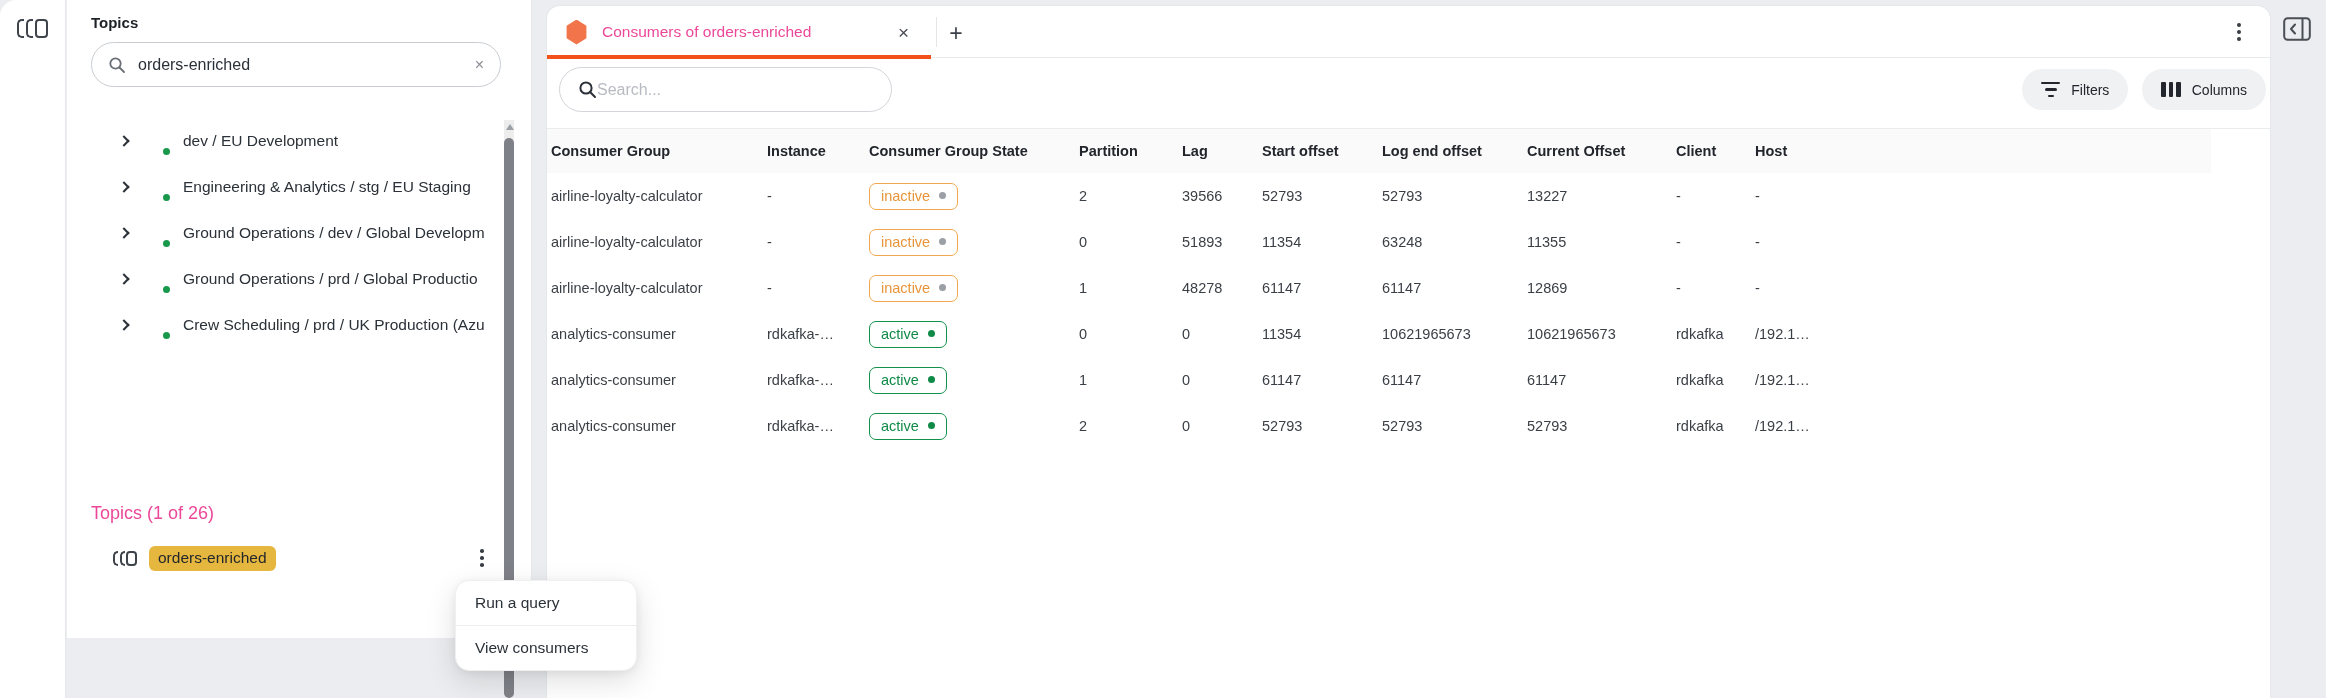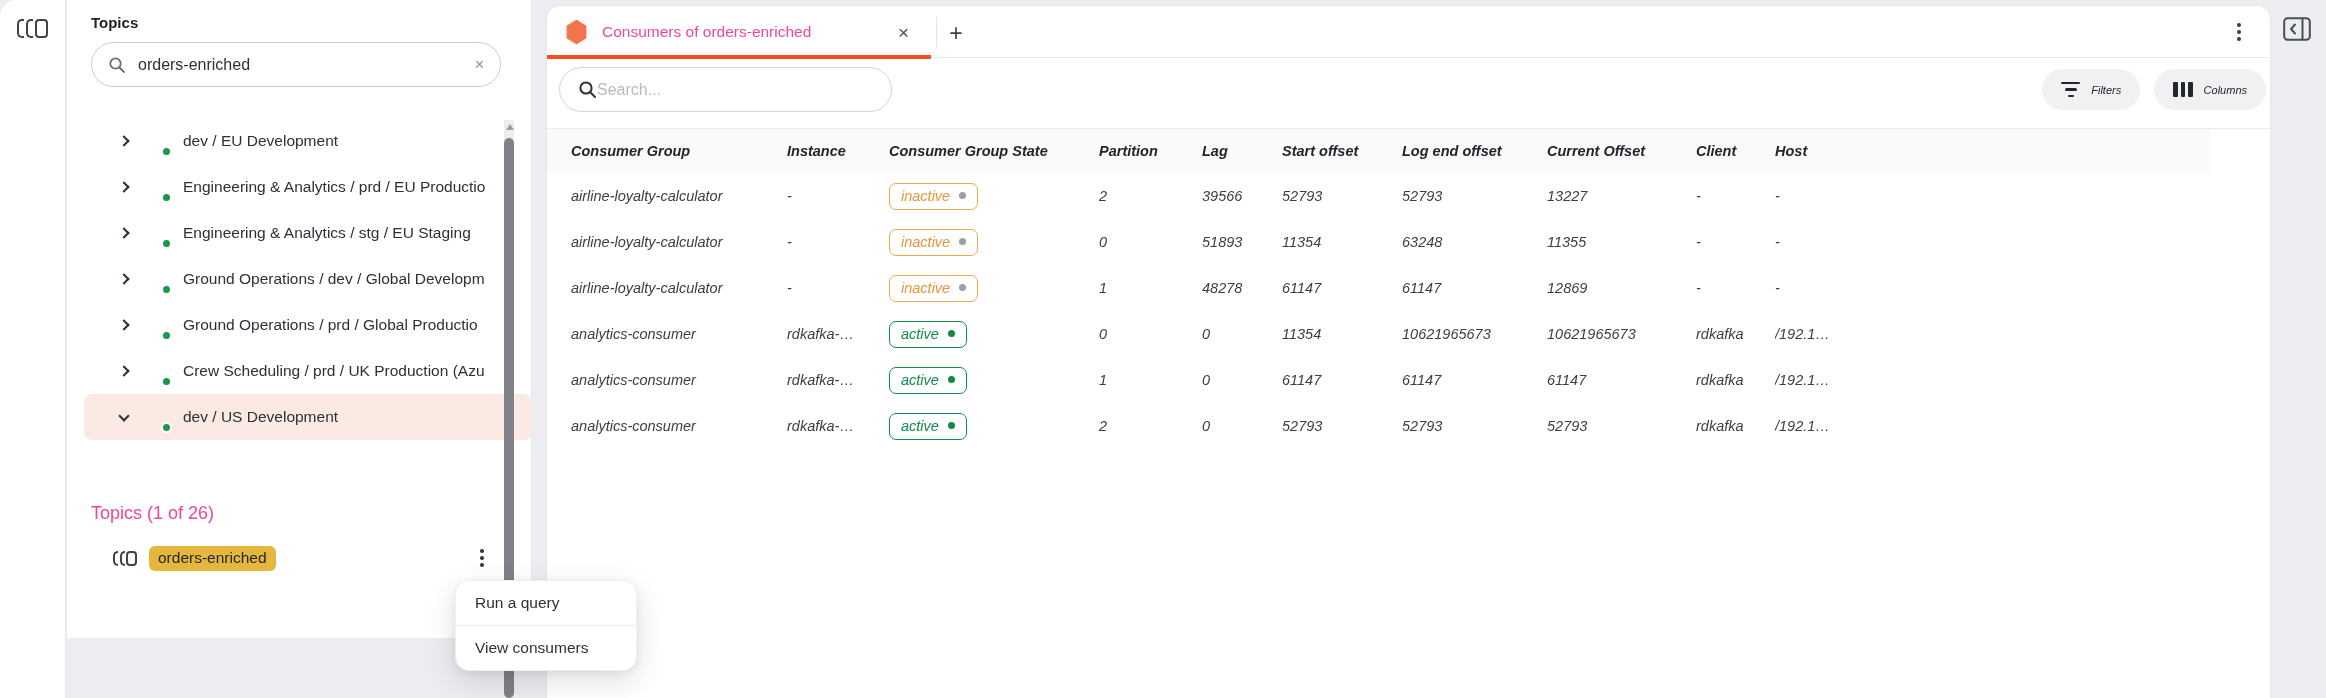--- a/index.html
+++ b/index.html
@@ -97,34 +97,34 @@
     position:absolute; left:12px; top:9px; width:333px; height:45px;
     border:1.5px solid #d2d5d9; border-radius:23px;
     display:flex; align-items:center; padding:0 18px; gap:0;
   }
   .tb-search input { border:none; outline:none; flex:1; font-size:16px; color:#2b3138; font-family:inherit; background:transparent; }
   .tb-search input::placeholder, .sb-search input::placeholder { color:#b7bbc1; }
   .tb-buttons { position:absolute; right:4px; top:11px; display:flex; gap:14px; }
   .pill-btn {
     height:41px; border-radius:21px; background:#f0f1f3; border:none;
     display:flex; align-items:center; gap:11px; padding:0 19px;
-    font-size:11px; color:#22262c; font-family:inherit; cursor:pointer;font-style:italic;
+    font-size:14px; color:#22262c; font-family:inherit; cursor:pointer;
   }
   .filter-ic { display:flex; flex-direction:column; gap:4px; align-items:center; }
   .filter-ic i { display:block; height:2.6px; background:#23272d; border-radius:2px; }
   .filter-ic i:nth-child(1){ width:19px; } .filter-ic i:nth-child(2){ width:12px; } .filter-ic i:nth-child(3){ width:6px; }
   .cols-ic { display:flex; gap:2.8px; }
   .cols-ic i { width:4.6px; height:15px; background:#23272d; border-radius:1px; }
 
   
   .table { position:absolute; left:0; top:122px; width:1723px; border-top:1px solid #e9ebed; }
   .trow {
     display:grid;
     grid-template-columns:216px 102px 210px 103px 80px 120px 145px 149px 79px 436px;
-    align-items:center; padding-left:24px; height:46px; font-size:14.5px; color:#3a3f46;font-style:italic;
+    align-items:center; padding-left:4px; height:46px; font-size:14.5px; color:#3a3f46;
   }
   .trow.head { background:#fafafa; height:44px; width:1664px; font-weight:700; color:#22262c; font-size:14.5px; }
   .cell { white-space:nowrap; overflow:hidden; padding-right:10px; }
   .badge {
     display:inline-flex; align-items:center; gap:9px;
     border:1px solid; border-radius:7px; padding:4px 11px 5px; font-size:14.5px; background:#fff;
   }
   .badge .dot { width:7px; height:7px; border-radius:50%; }
   .badge.inactive { border-color:#f0a84f; color:#e8953a; }
   .badge.inactive .dot { background:#9aa0a6; }
@@ -160,47 +160,37 @@
   </div>
 
   <div class="tree">
     <div class="tree-item">
       <span class="chev right"></span>
       <span class="hexwrap"><span class="hex" style="background:#c6cacf"></span><span class="statusdot"></span></span>
       <span class="tree-label">dev / EU Development</span>
     </div>
     <div class="tree-item">
       <span class="chev right"></span>
-      <span class="hexwrap"><span class="hex" style="background:#f3d9d1"></span><span class="statusdot"></span></span>
-      <span class="tree-label">Engineering &amp; Analytics / prd / EU Productio</span>
-    </div>
-    <div class="tree-item">
-      <span class="chev right"></span>
       <span class="hexwrap"><span class="hex" style="background:#cde4e6"></span><span class="statusdot"></span></span>
       <span class="tree-label">Engineering &amp; Analytics / stg / EU Staging</span>
     </div>
     <div class="tree-item">
       <span class="chev right"></span>
       <span class="hexwrap"><span class="hex" style="background:#c6cacf"></span><span class="statusdot"></span></span>
       <span class="tree-label">Ground Operations / dev / Global Developm</span>
     </div>
     <div class="tree-item">
       <span class="chev right"></span>
       <span class="hexwrap"><span class="hex" style="background:#f3d9d1"></span><span class="statusdot"></span></span>
       <span class="tree-label">Ground Operations / prd / Global Productio</span>
     </div>
     <div class="tree-item">
       <span class="chev right"></span>
       <span class="hexwrap"><span class="hex" style="background:#f3d9d1"></span><span class="statusdot"></span></span>
       <span class="tree-label">Crew Scheduling / prd / UK Production (Azu</span>
-    </div>
-    <div class="tree-item selected">
-      <span class="chev down"></span>
-      <span class="hexwrap"><span class="hex" style="background:#595f66"></span><span class="statusdot"></span></span>
-      <span class="tree-label">dev / US Development</span>
     </div>
   </div>
 
   <div class="sb-scroll-track"></div>
   <div class="sb-scroll-up"></div>
   <div class="sb-scroll-thumb"></div>
 
   <div class="sb-section-label">Topics (1 of 26)</div>
 
   <div class="topic-row">

